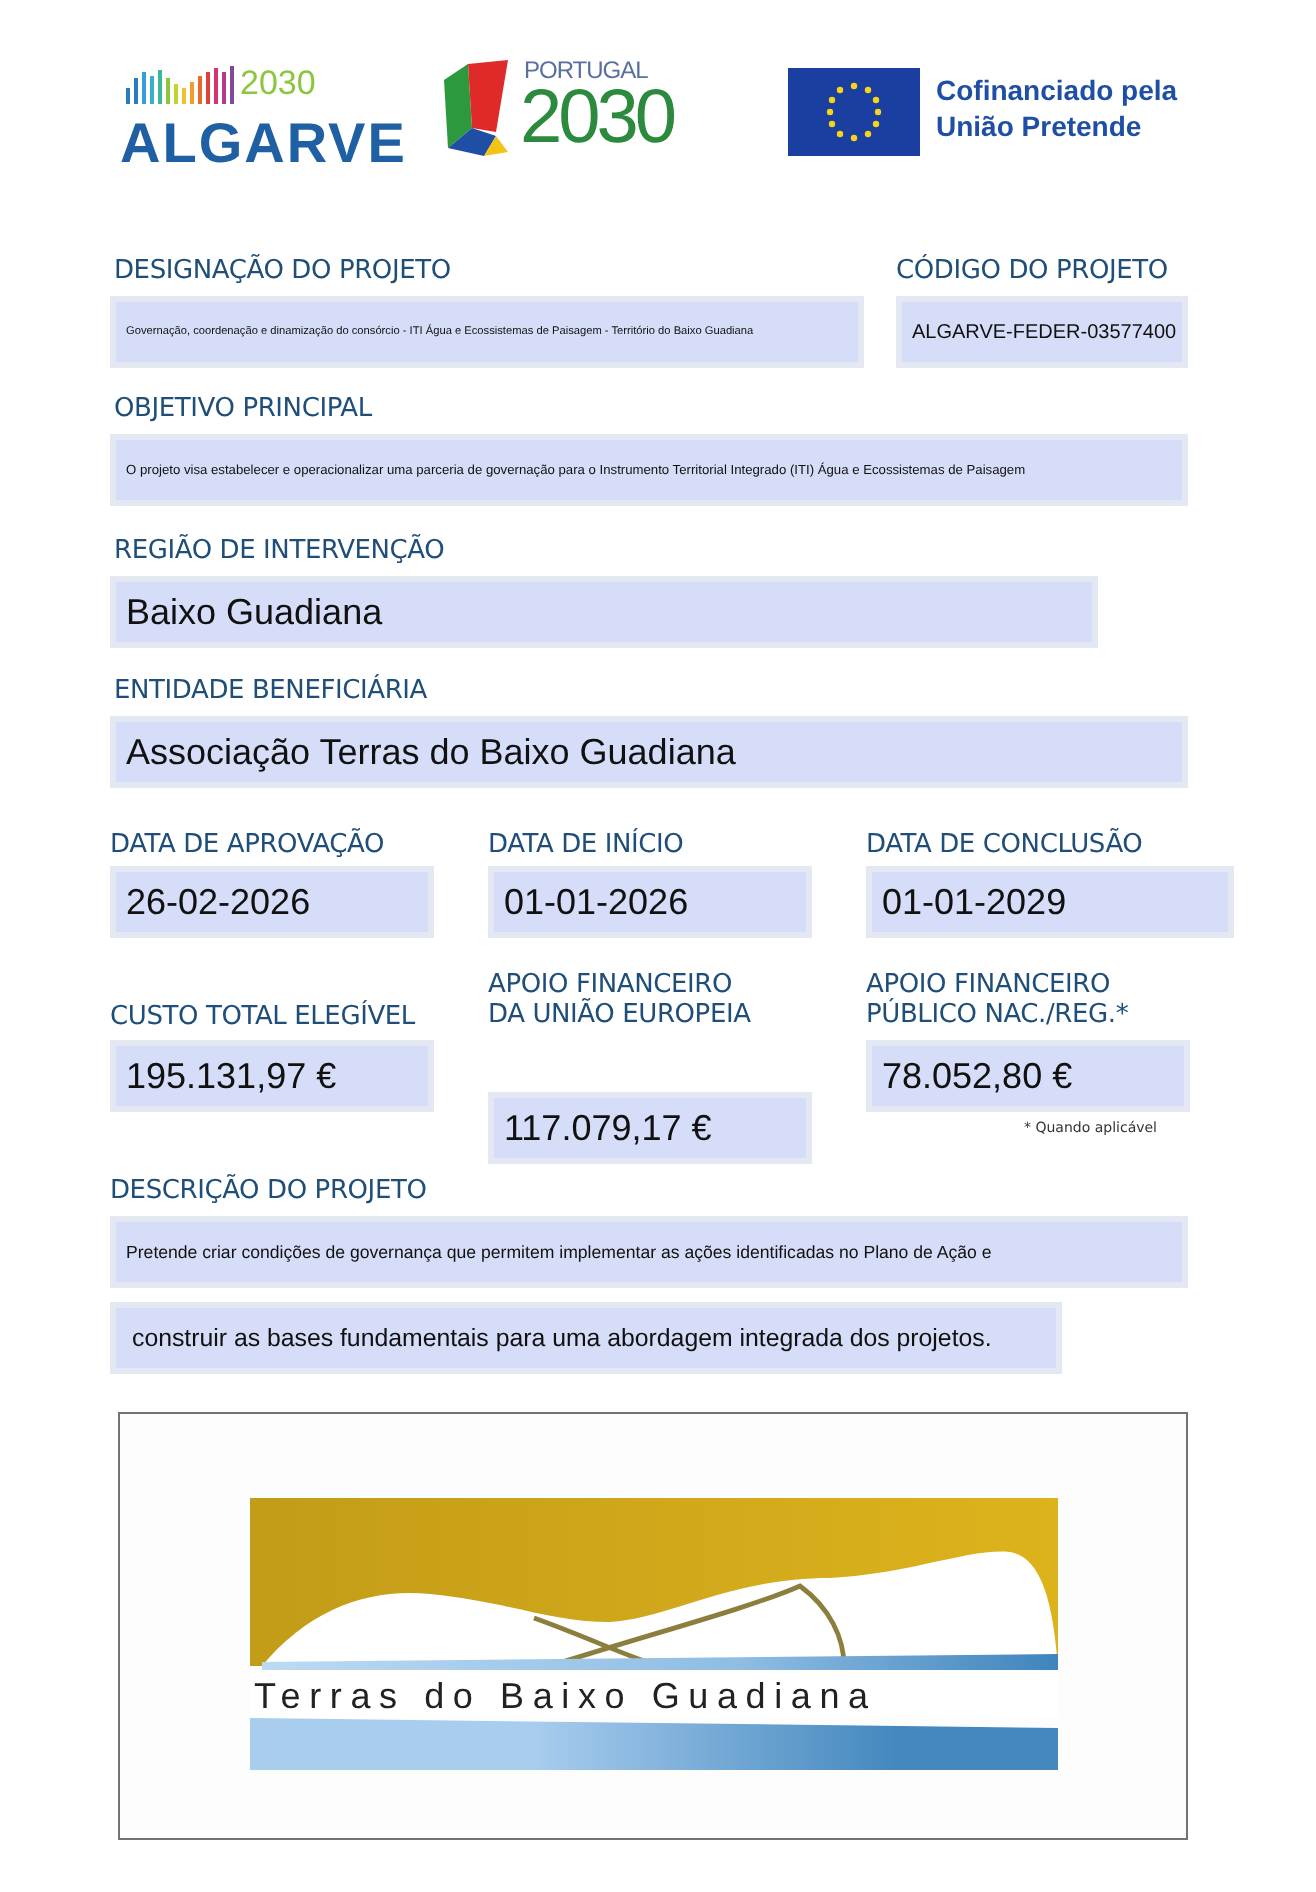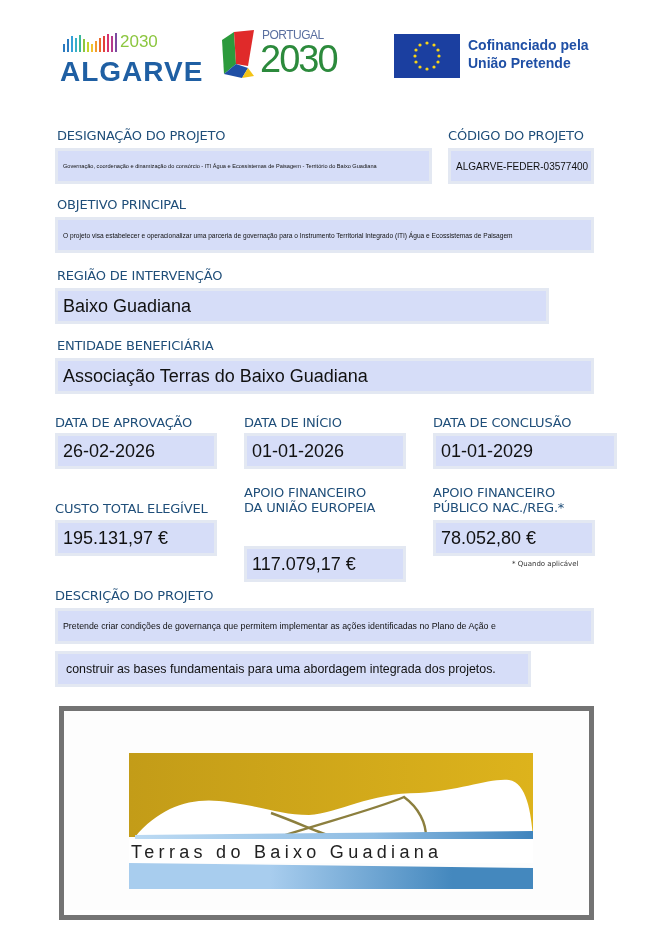--- a/index.html
+++ b/index.html
@@ -131,21 +131,21 @@
 <div class="note" style="left:512px;top:560px;">* Quando aplicável</div>
 
 <div class="label" style="left:55px;top:588px;">DESCRIÇÃO DO PROJETO</div>
 <div class="field" style="left:55px;top:608px;width:539px;height:36px;">
   <div class="inner" style="font-size:8.8px;">Pretende criar condições de governança que permitem implementar as ações identificadas no Plano de Ação e</div>
 </div>
 <div class="field" style="left:55px;top:651px;width:476px;height:36px;">
   <div class="inner" style="font-size:12.4px;padding-left:8px;">construir as bases fundamentais para uma abordagem integrada dos projetos.</div>
 </div>
 
-<div class="abs" style="left:59px;top:706px;width:535px;height:214px;border:5px solid #737373;background:#fdfdfd;box-sizing:border-box;">
+<div class="abs" style="left:59px;top:706px;width:535px;height:214px;border:1px solid #737373;background:#fdfdfd;box-sizing:border-box;">
   <svg class="abs" style="left:65px;top:42px;" width="404" height="136" viewBox="0 0 404 136">
     <defs>
       <linearGradient id="gold" x1="0" y1="0" x2="1" y2="0">
         <stop offset="0" stop-color="#c39c18"></stop>
         <stop offset="1" stop-color="#ddb31c"></stop>
       </linearGradient>
       <linearGradient id="blue" x1="0" y1="0" x2="1" y2="0">
         <stop offset="0" stop-color="#a8cdee"></stop>
         <stop offset="0.35" stop-color="#a8cdee"></stop>
         <stop offset="0.8" stop-color="#4488be"></stop>

